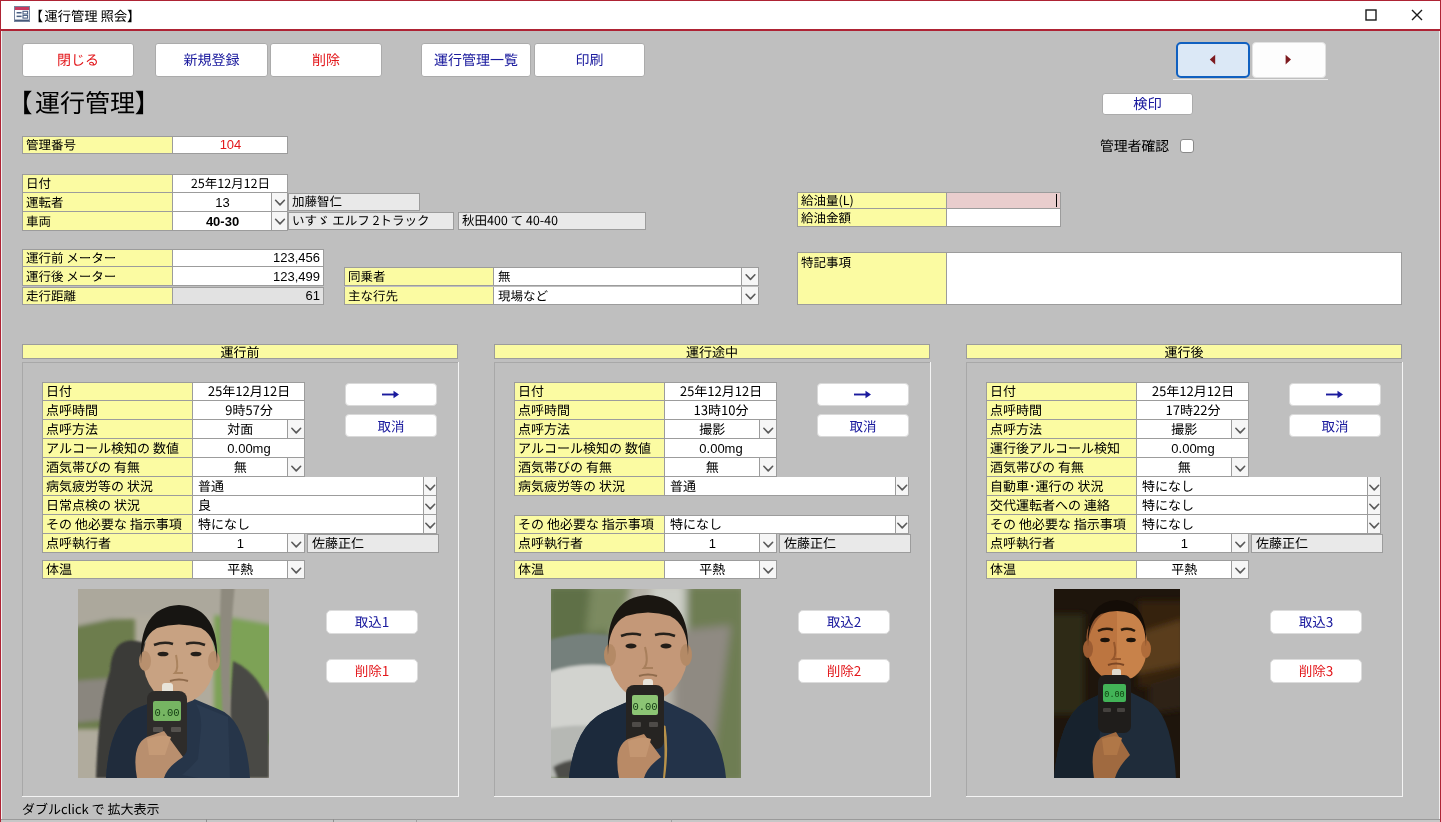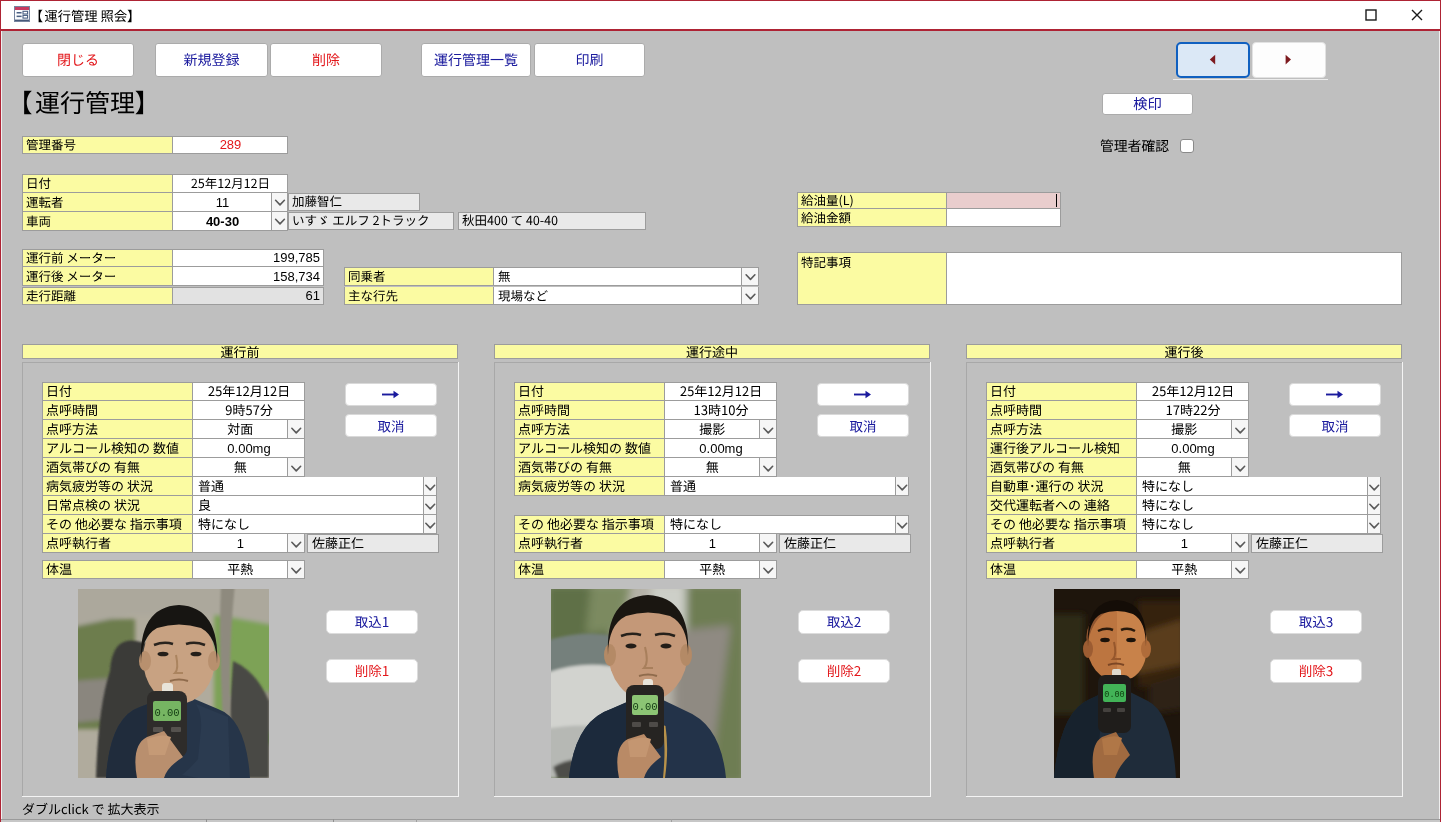--- a/index.html
+++ b/index.html
@@ -11,41 +11,41 @@
 <div style="position:absolute;left:155px;top:43px;width:113px;height:34px;box-sizing:border-box;z-index:3;background:#fff;border:1px solid #ababab;border-radius:3px;"></div>
 <div style="position:absolute;left:270px;top:43px;width:112px;height:34px;box-sizing:border-box;z-index:3;background:#fff;border:1px solid #ababab;border-radius:3px;"></div>
 <div style="position:absolute;left:421px;top:43px;width:110px;height:34px;box-sizing:border-box;z-index:3;background:#fff;border:1px solid #ababab;border-radius:3px;"></div>
 <div style="position:absolute;left:534px;top:43px;width:111px;height:34px;box-sizing:border-box;z-index:3;background:#fff;border:1px solid #ababab;border-radius:3px;"></div>
 <div style="position:absolute;left:1173px;top:79px;width:155px;height:1px;box-sizing:border-box;z-index:2;background:#ececec;"></div>
 <div style="position:absolute;left:1176px;top:42px;width:74px;height:36px;box-sizing:border-box;z-index:3;background:#dbe8f6;border:1px solid #1060c0;border-radius:5px;border-width:2px;"></div>
 <div style="position:absolute;left:1252px;top:42px;width:74px;height:36px;box-sizing:border-box;z-index:3;background:#fdfdfd;border:1px solid #e2e2e2;border-radius:4px;"></div>
 <div style="position:absolute;left:1102px;top:93px;width:91px;height:22px;box-sizing:border-box;z-index:3;background:#fff;border:1px solid #ababab;border-radius:3px;"></div>
 <div style="position:absolute;left:22px;top:136px;width:151px;height:18px;box-sizing:border-box;z-index:3;background:#fbfba2;border:1px solid #9c9c9c;"></div>
 <div style="position:absolute;left:173px;top:136px;width:115px;height:18px;box-sizing:border-box;z-index:3;background:#fff;border-top:1px solid #9c9c9c;border-right:1px solid #9c9c9c;border-bottom:1px solid #9c9c9c;"></div>
-<div style="position:absolute;left:173px;top:136px;width:115px;height:18px;z-index:5;font:13px 'Liberation Sans',sans-serif;color:#e3171b;line-height:18px;text-align:center;box-sizing:border-box;">289</div>
+<div style="position:absolute;left:173px;top:136px;width:115px;height:18px;z-index:5;font:13px 'Liberation Sans',sans-serif;color:#e3171b;line-height:18px;text-align:center;box-sizing:border-box;">104</div>
 <div style="position:absolute;left:1180px;top:139px;width:14px;height:14px;box-sizing:border-box;z-index:3;background:#fff;border:1px solid #8a8a8a;border-radius:3px;"></div>
 <div style="position:absolute;left:22px;top:174px;width:151px;height:19px;box-sizing:border-box;z-index:3;background:#fbfba2;border:1px solid #9c9c9c;"></div>
 <div style="position:absolute;left:173px;top:174px;width:115px;height:19px;box-sizing:border-box;z-index:3;background:#fff;border-top:1px solid #9c9c9c;border-right:1px solid #9c9c9c;border-bottom:1px solid #9c9c9c;"></div>
 <div style="position:absolute;left:22px;top:193px;width:151px;height:19px;box-sizing:border-box;z-index:3;background:#fbfba2;border-left:1px solid #9c9c9c;border-right:1px solid #9c9c9c;border-bottom:1px solid #9c9c9c;"></div>
 <div style="position:absolute;left:173px;top:193px;width:99px;height:19px;box-sizing:border-box;z-index:3;background:#fff;border-right:1px solid #9c9c9c;border-bottom:1px solid #9c9c9c;"></div>
 <div style="position:absolute;left:272px;top:193px;width:16px;height:19px;box-sizing:border-box;z-index:3;background:#f6f6f6;border-right:1px solid #9c9c9c;border-bottom:1px solid #9c9c9c;"></div>
-<div style="position:absolute;left:173px;top:193px;width:99px;height:19px;z-index:5;font:13px 'Liberation Sans',sans-serif;color:#000;line-height:19px;text-align:center;box-sizing:border-box;">11</div>
+<div style="position:absolute;left:173px;top:193px;width:99px;height:19px;z-index:5;font:13px 'Liberation Sans',sans-serif;color:#000;line-height:19px;text-align:center;box-sizing:border-box;">13</div>
 <div style="position:absolute;left:288px;top:193px;width:132px;height:18px;box-sizing:border-box;z-index:3;background:#e9e9e9;border:1px solid #9c9c9c;"></div>
 <div style="position:absolute;left:22px;top:212px;width:151px;height:19px;box-sizing:border-box;z-index:3;background:#fbfba2;border-left:1px solid #9c9c9c;border-right:1px solid #9c9c9c;border-bottom:1px solid #9c9c9c;"></div>
 <div style="position:absolute;left:173px;top:212px;width:99px;height:19px;box-sizing:border-box;z-index:3;background:#fff;border-right:1px solid #9c9c9c;border-bottom:1px solid #9c9c9c;"></div>
 <div style="position:absolute;left:272px;top:212px;width:16px;height:19px;box-sizing:border-box;z-index:3;background:#f6f6f6;border-right:1px solid #9c9c9c;border-bottom:1px solid #9c9c9c;"></div>
 <div style="position:absolute;left:173px;top:212px;width:99px;height:19px;z-index:5;font:bold 13px 'Liberation Sans',sans-serif;color:#000;line-height:19px;text-align:center;box-sizing:border-box;">40-30</div>
 <div style="position:absolute;left:288px;top:212px;width:166px;height:18px;box-sizing:border-box;z-index:3;background:#e9e9e9;border:1px solid #9c9c9c;"></div>
 <div style="position:absolute;left:458px;top:212px;width:188px;height:18px;box-sizing:border-box;z-index:3;background:#e9e9e9;border:1px solid #9c9c9c;"></div>
 <div style="position:absolute;left:22px;top:249px;width:151px;height:18px;box-sizing:border-box;z-index:3;background:#fbfba2;border:1px solid #9c9c9c;"></div>
 <div style="position:absolute;left:173px;top:249px;width:151px;height:18px;box-sizing:border-box;z-index:3;background:#fff;border-top:1px solid #9c9c9c;border-right:1px solid #9c9c9c;border-bottom:1px solid #9c9c9c;"></div>
-<div style="position:absolute;left:173px;top:249px;width:151px;height:18px;z-index:5;font:13px 'Liberation Sans',sans-serif;color:#000;line-height:18px;text-align:right;box-sizing:border-box;padding-right:4px;">199,785</div>
+<div style="position:absolute;left:173px;top:249px;width:151px;height:18px;z-index:5;font:13px 'Liberation Sans',sans-serif;color:#000;line-height:18px;text-align:right;box-sizing:border-box;padding-right:4px;">123,456</div>
 <div style="position:absolute;left:22px;top:267px;width:151px;height:19px;box-sizing:border-box;z-index:3;background:#fbfba2;border-left:1px solid #9c9c9c;border-right:1px solid #9c9c9c;border-bottom:1px solid #9c9c9c;"></div>
 <div style="position:absolute;left:173px;top:267px;width:151px;height:19px;box-sizing:border-box;z-index:3;background:#fff;border-right:1px solid #9c9c9c;border-bottom:1px solid #9c9c9c;"></div>
-<div style="position:absolute;left:173px;top:267px;width:151px;height:19px;z-index:5;font:13px 'Liberation Sans',sans-serif;color:#000;line-height:19px;text-align:right;box-sizing:border-box;padding-right:4px;">158,734</div>
+<div style="position:absolute;left:173px;top:267px;width:151px;height:19px;z-index:5;font:13px 'Liberation Sans',sans-serif;color:#000;line-height:19px;text-align:right;box-sizing:border-box;padding-right:4px;">123,499</div>
 <div style="position:absolute;left:22px;top:287px;width:151px;height:18px;box-sizing:border-box;z-index:3;background:#fbfba2;border:1px solid #9c9c9c;"></div>
 <div style="position:absolute;left:173px;top:287px;width:151px;height:18px;box-sizing:border-box;z-index:3;background:#e2e2e2;border-top:1px solid #9c9c9c;border-right:1px solid #9c9c9c;border-bottom:1px solid #9c9c9c;"></div>
 <div style="position:absolute;left:173px;top:287px;width:151px;height:18px;z-index:5;font:13px 'Liberation Sans',sans-serif;color:#000;line-height:18px;text-align:right;box-sizing:border-box;padding-right:4px;">61</div>
 <div style="position:absolute;left:344px;top:267px;width:150px;height:19px;box-sizing:border-box;z-index:3;background:#fbfba2;border:1px solid #9c9c9c;"></div>
 <div style="position:absolute;left:494px;top:267px;width:248px;height:19px;box-sizing:border-box;z-index:3;background:#fff;border-top:1px solid #9c9c9c;border-right:1px solid #9c9c9c;border-bottom:1px solid #9c9c9c;"></div>
 <div style="position:absolute;left:742px;top:267px;width:17px;height:19px;box-sizing:border-box;z-index:3;background:#f6f6f6;border-top:1px solid #9c9c9c;border-right:1px solid #9c9c9c;border-bottom:1px solid #9c9c9c;"></div>
 <div style="position:absolute;left:344px;top:287px;width:150px;height:18px;box-sizing:border-box;z-index:3;background:#fbfba2;border-left:1px solid #9c9c9c;border-right:1px solid #9c9c9c;border-bottom:1px solid #9c9c9c;"></div>
 <div style="position:absolute;left:494px;top:287px;width:248px;height:18px;box-sizing:border-box;z-index:3;background:#fff;border-right:1px solid #9c9c9c;border-bottom:1px solid #9c9c9c;"></div>
 <div style="position:absolute;left:742px;top:287px;width:17px;height:18px;box-sizing:border-box;z-index:3;background:#f6f6f6;border-right:1px solid #9c9c9c;border-bottom:1px solid #9c9c9c;"></div>
 <div style="position:absolute;left:797px;top:192px;width:150px;height:17px;box-sizing:border-box;z-index:3;background:#fbfba2;border:1px solid #9c9c9c;"></div>

